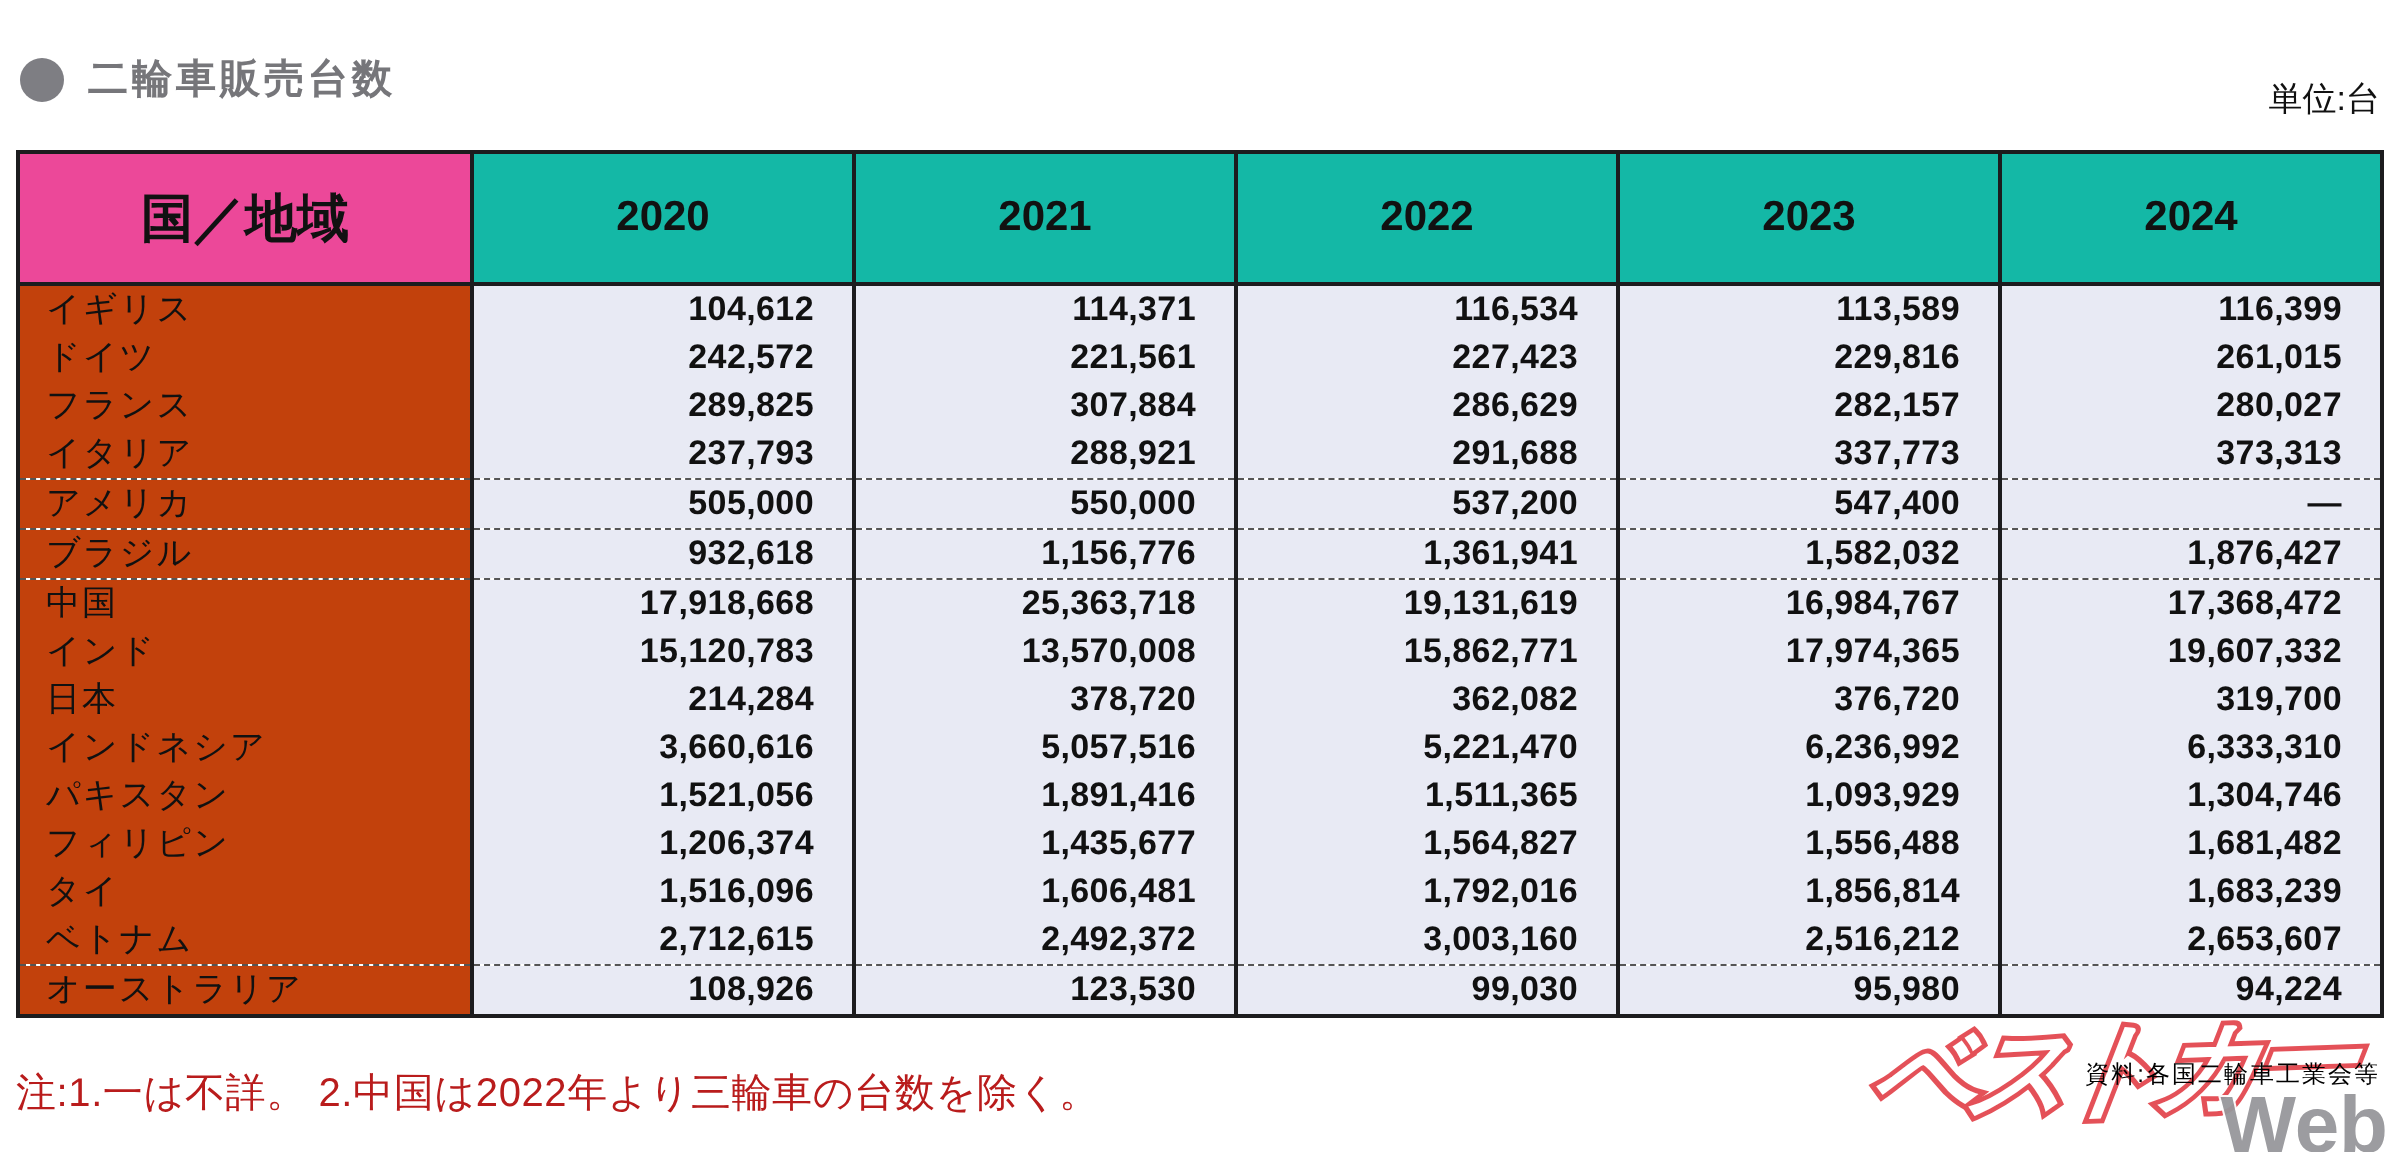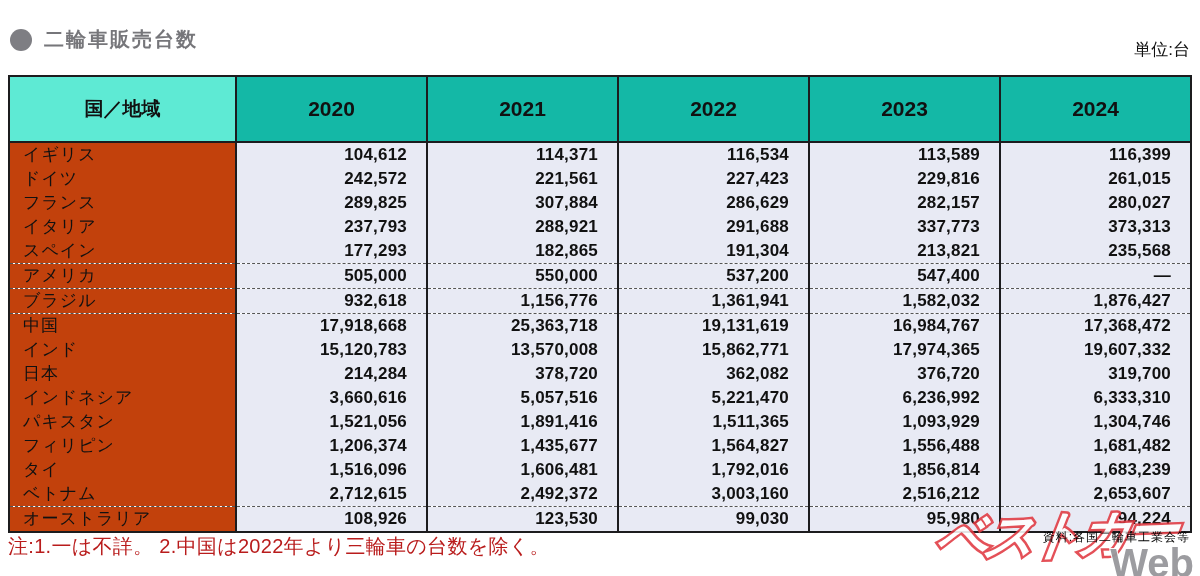--- a/index.html
+++ b/index.html
@@ -56,21 +56,21 @@
   thead th {
     height: 66px;
     background: #14b8a6;
     border-bottom: 2px solid #1c1c1e;
     font-size: 21px;
     font-weight: bold;
     text-align: center;
     vertical-align: middle;
     color: #111;
   }
-  thead th.corner { background: #5eead4; font-size: 19px; }
+  thead th.corner { background: #ec4899; font-size: 26px; }
 
   tbody td {
     height: 24px;
     line-height: 24px;
     font-size: 17px;
     vertical-align: middle;
   }
   tbody td.country {
     background: #c2410c;
     text-align: left;
@@ -192,28 +192,20 @@
         <td class="num">280,027</td>
       </tr>
       <tr>
         <td class="country">イタリア</td>
         <td class="num">237,793</td>
         <td class="num">288,921</td>
         <td class="num">291,688</td>
         <td class="num">337,773</td>
         <td class="num">373,313</td>
       </tr>
-      <tr>
-        <td class="country">スペイン</td>
-        <td class="num">177,293</td>
-        <td class="num">182,865</td>
-        <td class="num">191,304</td>
-        <td class="num">213,821</td>
-        <td class="num">235,568</td>
-      </tr>
       <tr class="group-start">
         <td class="country">アメリカ</td>
         <td class="num">505,000</td>
         <td class="num">550,000</td>
         <td class="num">537,200</td>
         <td class="num">547,400</td>
         <td class="num">—</td>
       </tr>
       <tr class="group-start">
         <td class="country">ブラジル</td>

